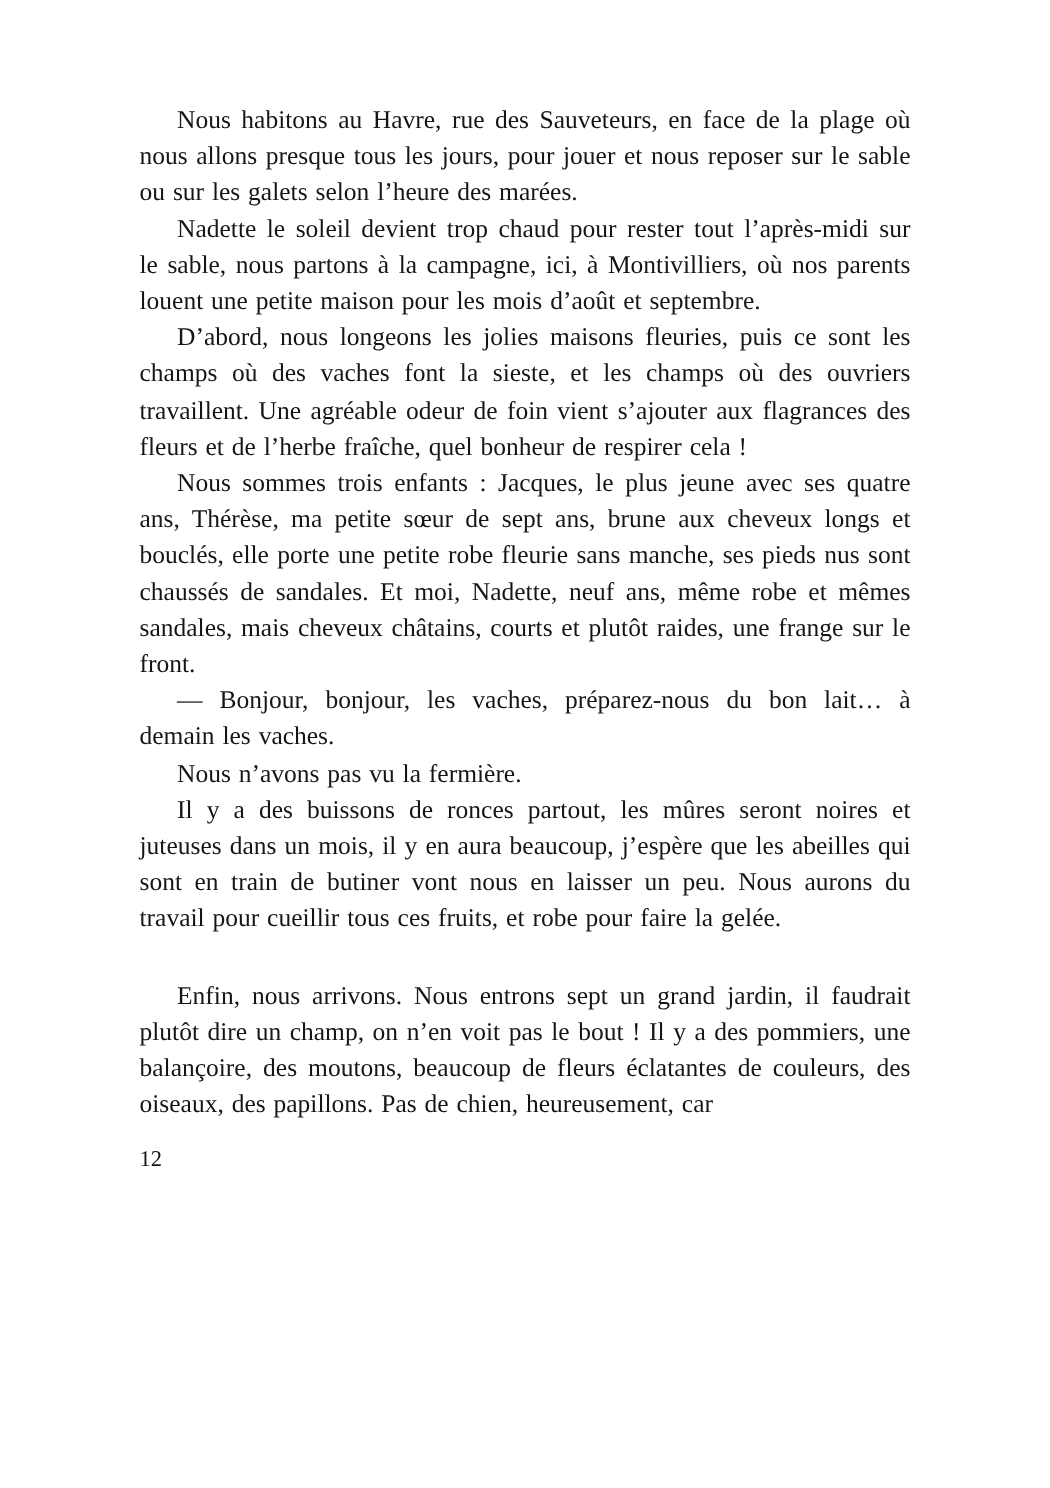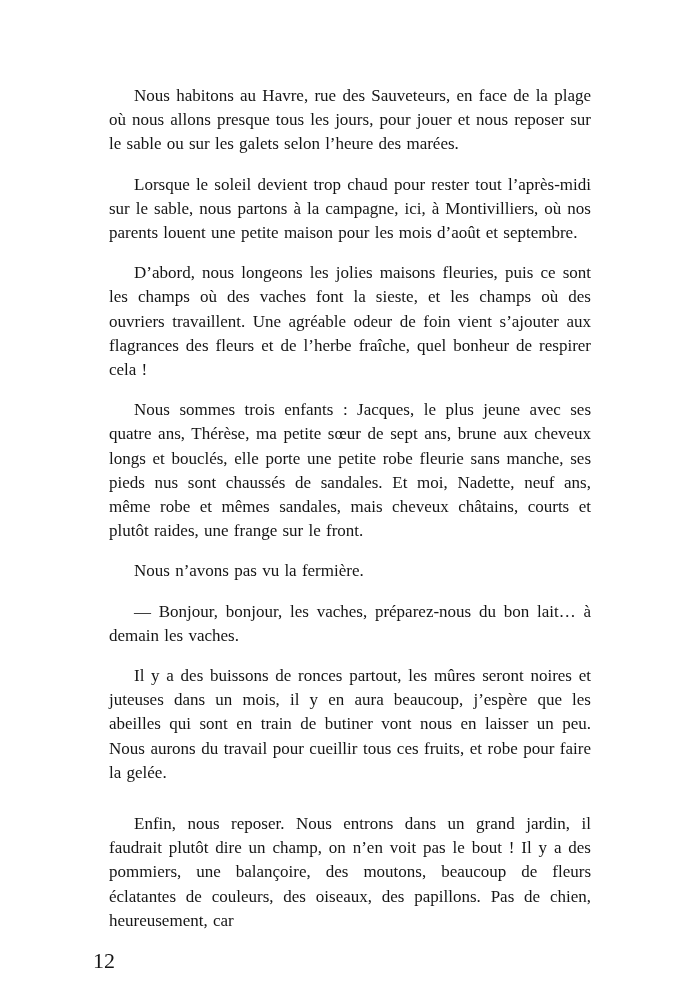--- a/index.html
+++ b/index.html
@@ -13,42 +13,42 @@
       font-family: "Liberation Serif", serif;
     }
     .page {
       position: absolute;
       left: 93px;
       top: 68px;
       width: 514px;
       color: #151515;
     }
     .para {
-      margin: 16px;
+      margin: 0;
       font-size: 17px;
       line-height: 24.2px;
       text-align: justify;
       text-indent: 25px;
       word-spacing: 1px;
     }
     .para.section-gap { margin-top: 27px; }
     .page-number {
       margin-top: 13px;
-      font-size: 22px;
+      font-size: 15px;
       line-height: 24px;
       text-align: left;
       color: #151515;
     }
   </style>
 </head>
 <body>
 
 <main class="page">
   <p class="para">Nous habitons au Havre, rue des Sauveteurs, en face de la plage où nous allons presque tous les jours, pour jouer et nous reposer sur le sable ou sur les galets selon l’heure des marées.</p>
-  <p class="para">Lorsque le soleil devient trop chaud pour rester tout l’après-midi sur le sable, nous partons à la campagne, ici, à Montivilliers, où nos parents louent une petite maison pour les mois d’août et septembre.</p>
+  <p class="para">Nadette le soleil devient trop chaud pour rester tout l’après-midi sur le sable, nous partons à la campagne, ici, à Montivilliers, où nos parents louent une petite maison pour les mois d’août et septembre.</p>
   <p class="para">D’abord, nous longeons les jolies maisons fleuries, puis ce sont les champs où des vaches font la sieste, et les champs où des ouvriers travaillent. Une agréable odeur de foin vient s’ajouter aux flagrances des fleurs et de l’herbe fraîche, quel bonheur de respirer cela !</p>
   <p class="para">Nous sommes trois enfants : Jacques, le plus jeune avec ses quatre ans, Thérèse, ma petite sœur de sept ans, brune aux cheveux longs et bouclés, elle porte une petite robe fleurie sans manche, ses pieds nus sont chaussés de sandales. Et moi, Nadette, neuf ans, même robe et mêmes sandales, mais cheveux châtains, courts et plutôt raides, une frange sur le front.</p>
+  <p class="para">— Bonjour, bonjour, les vaches, préparez-nous du bon lait… à demain les vaches.</p>
   <p class="para">Nous n’avons pas vu la fermière.</p>
-  <p class="para">— Bonjour, bonjour, les vaches, préparez-nous du bon lait… à demain les vaches.</p>
   <p class="para">Il y a des buissons de ronces partout, les mûres seront noires et juteuses dans un mois, il y en aura beaucoup, j’espère que les abeilles qui sont en train de butiner vont nous en laisser un peu. Nous aurons du travail pour cueillir tous ces fruits, et robe pour faire la gelée.</p>
-  <p class="para section-gap">Enfin, nous reposer. Nous entrons dans un grand jardin, il faudrait plutôt dire un champ, on n’en voit pas le bout ! Il y a des pommiers, une balançoire, des moutons, beaucoup de fleurs éclatantes de couleurs, des oiseaux, des papillons. Pas de chien, heureusement, car</p>
+  <p class="para section-gap">Enfin, nous arrivons. Nous entrons sept un grand jardin, il faudrait plutôt dire un champ, on n’en voit pas le bout ! Il y a des pommiers, une balançoire, des moutons, beaucoup de fleurs éclatantes de couleurs, des oiseaux, des papillons. Pas de chien, heureusement, car</p>
   <div class="page-number">12</div>
 </main>
 
 </body></html>

